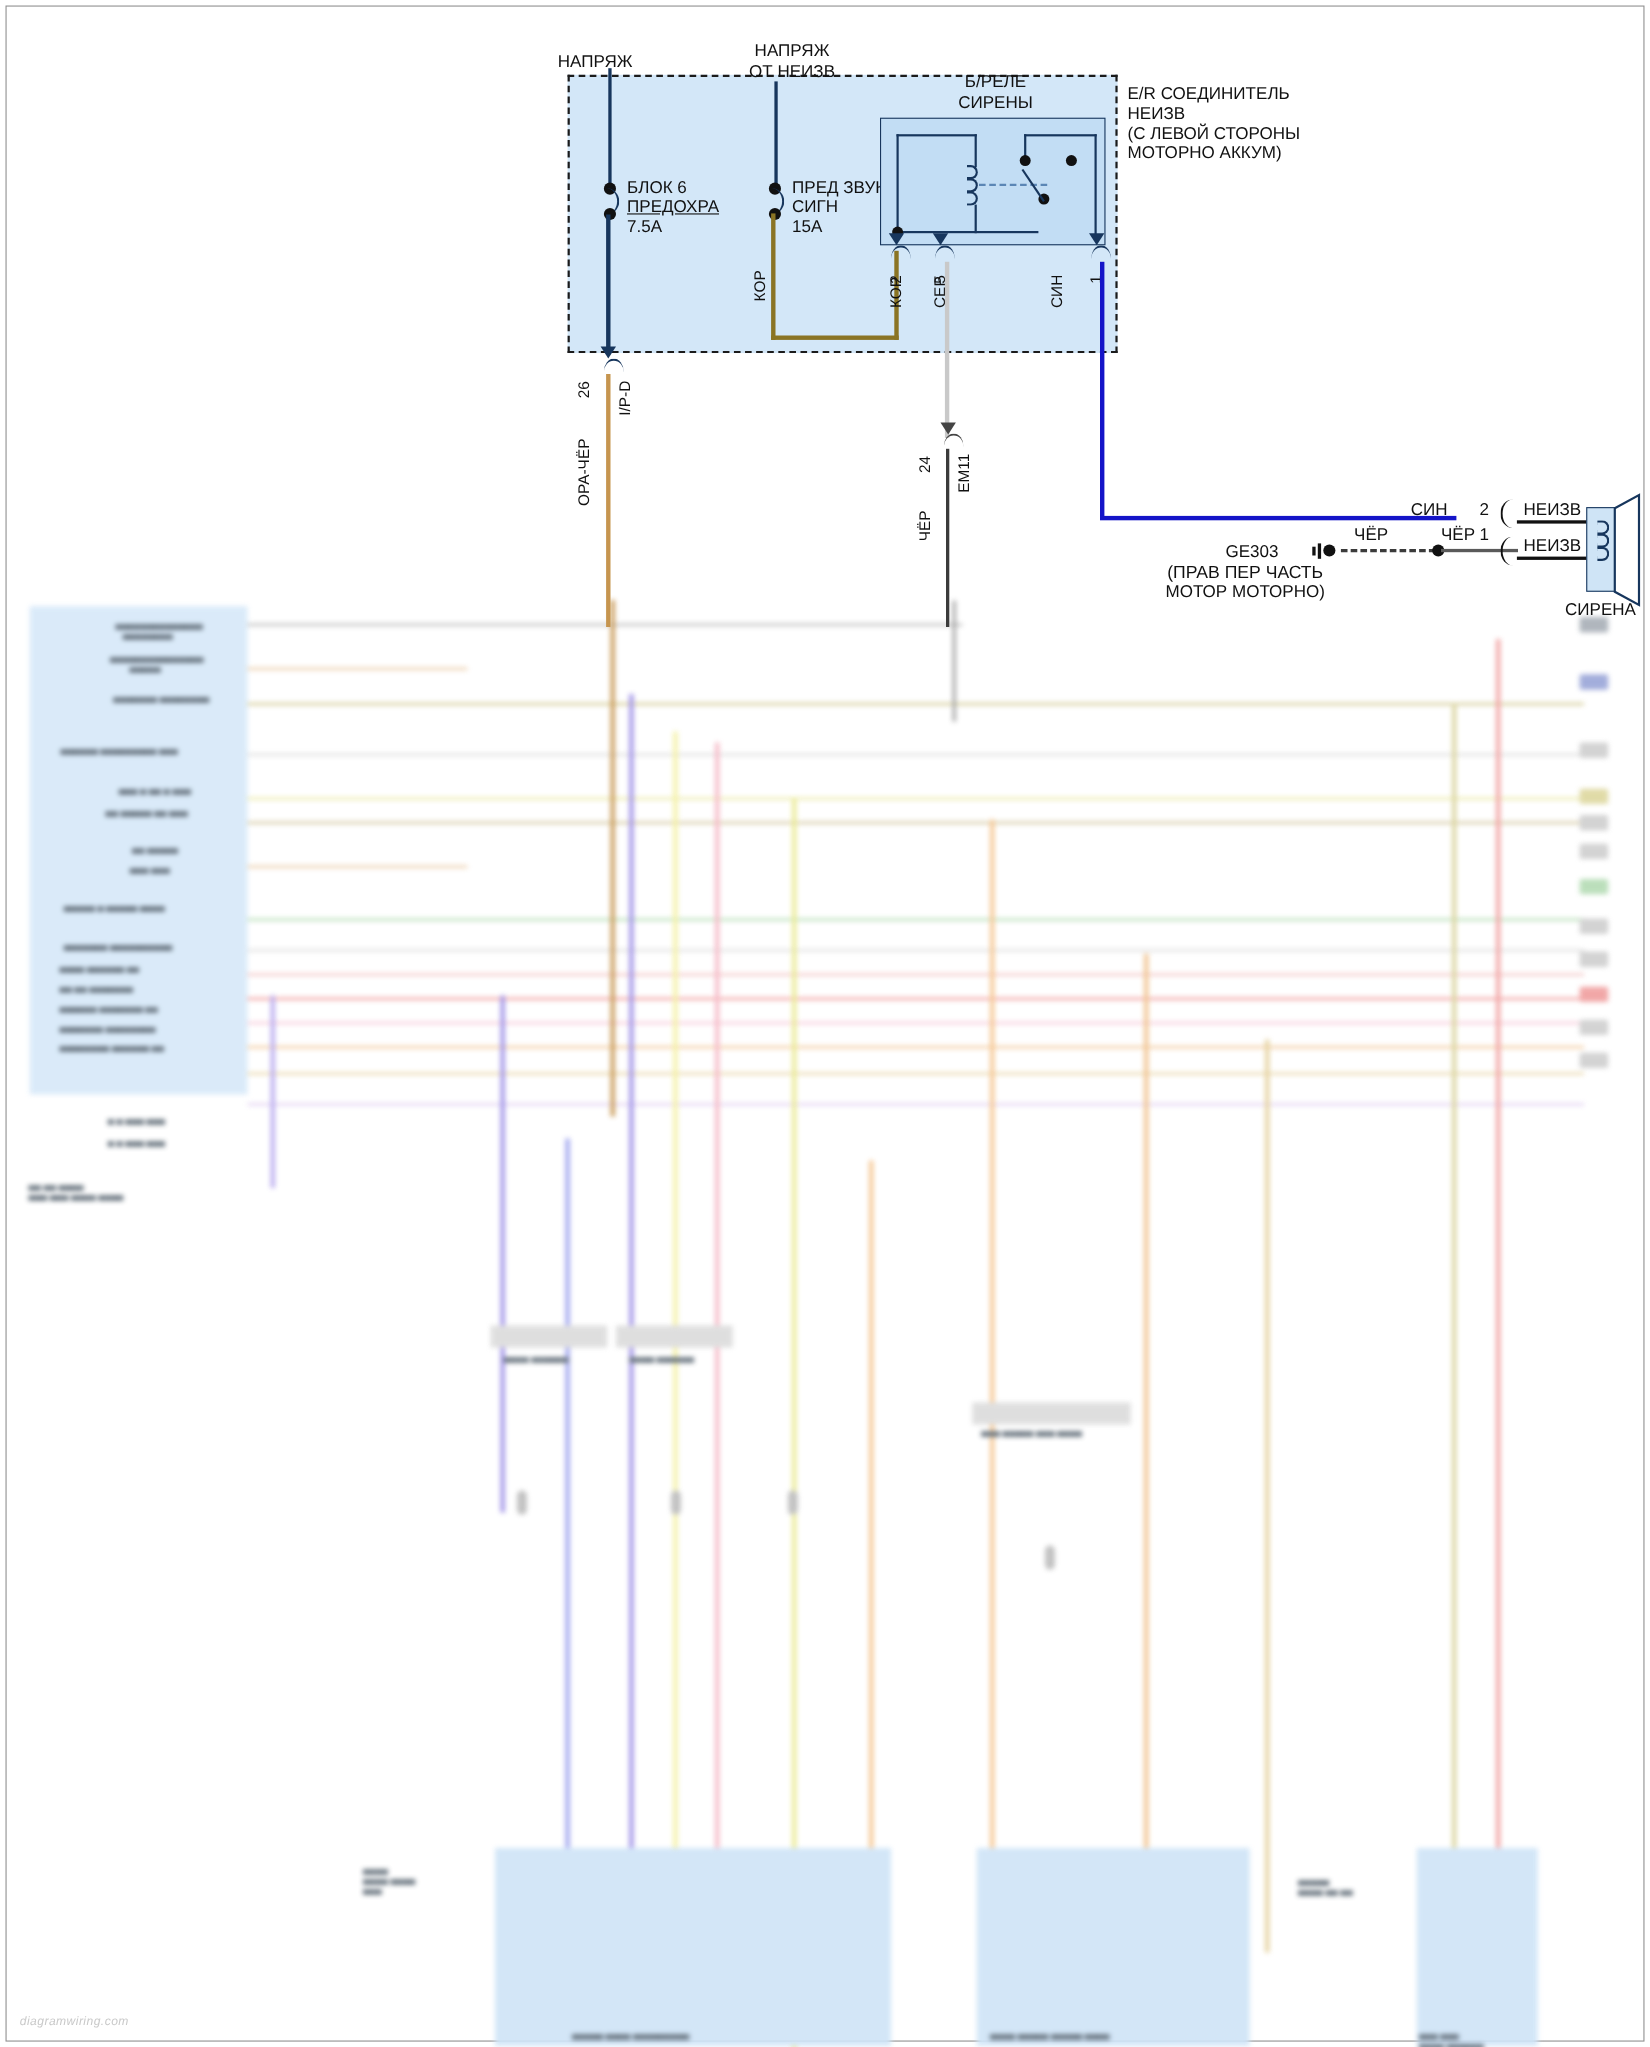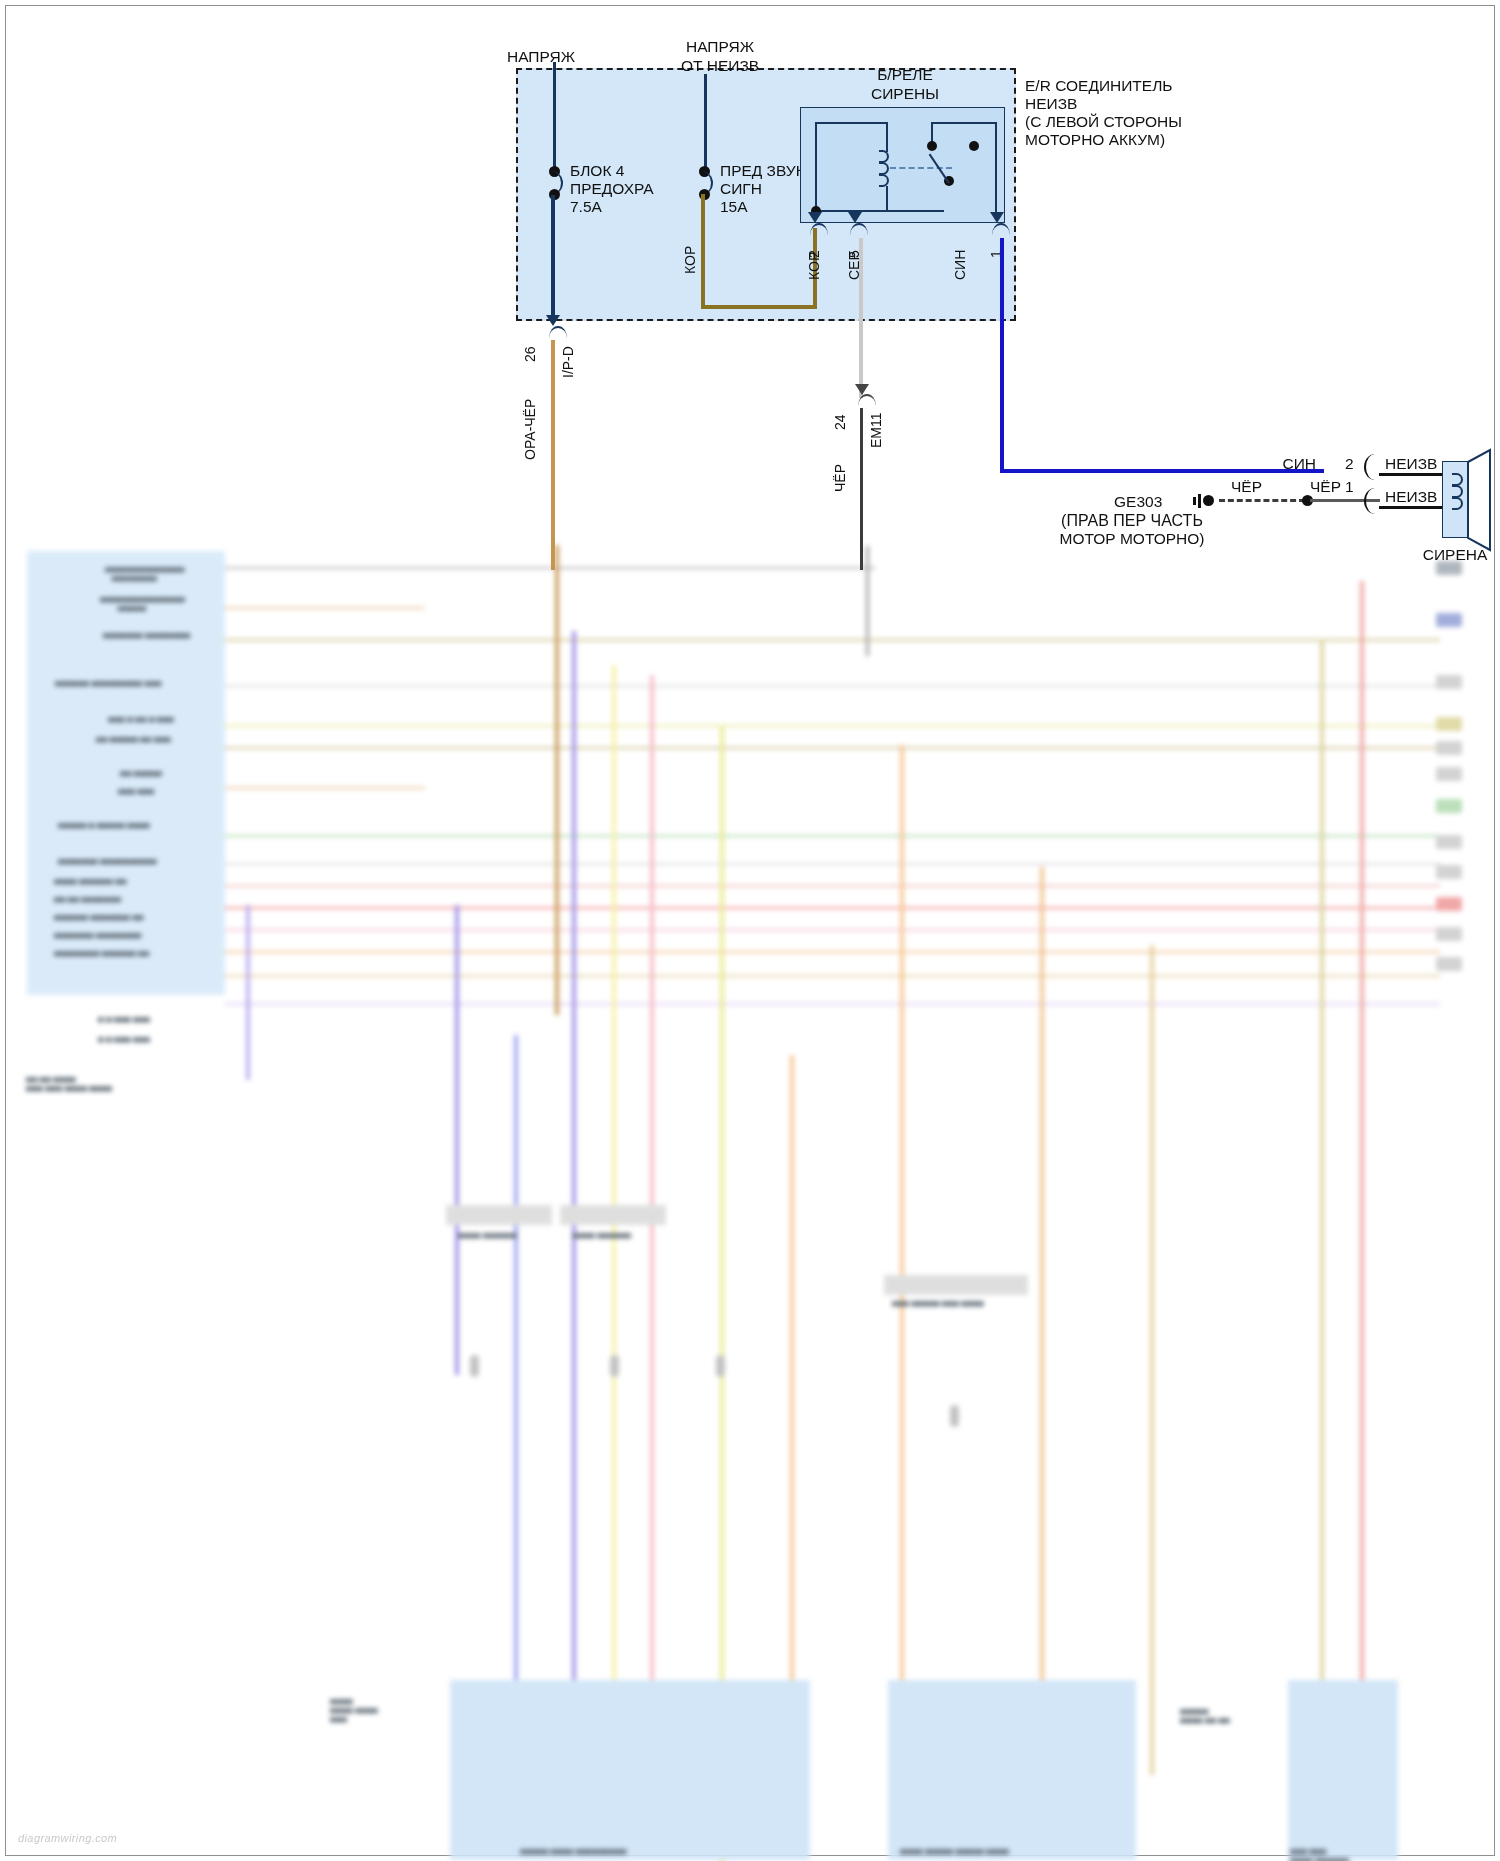--- a/index.html
+++ b/index.html
@@ -173,22 +173,22 @@
   <div class="lbl" style="left:1025px;top:77px;">E/R СОЕДИНИТЕЛЬ</div>
   <div class="lbl" style="left:1025px;top:95px;">НЕИЗВ</div>
   <div class="lbl" style="left:1025px;top:113px;text-align:right;">(С ЛЕВОЙ СТОРОНЫ</div>
   <div class="lbl" style="left:1025px;top:131px;">МОТОРНО АККУМ)</div>
 
   <div class="w wv" style="left:553px;top:62px;height:110px;background:#17365d;"></div>
   <div style="position:absolute;left:549px;top:166px;width:11px;height:11px;border-radius:50%;background:#111;"></div>
   <div style="position:absolute;left:549px;top:171px;width:14px;height:24px;
               border-right:2.4px solid #17365d;border-radius:0 14px 14px 0;box-sizing:border-box;"></div>
   <div style="position:absolute;left:549px;top:189px;width:11px;height:11px;border-radius:50%;background:#111;"></div>
-  <div class="lbl" style="left:570px;top:162px;">БЛОК 4</div>
-  <div class="lbl" style="left:570px;top:180px;">ПРЕДОХРА</div>
+  <div class="lbl" style="left:570px;top:162px;">БЛОК 6</div>
+  <div class="lbl" style="left:570px;top:180px;text-decoration:underline;">ПРЕДОХРА</div>
   <div class="lbl" style="left:570px;top:198px;">7.5A</div>
 
   <div class="w wv" style="left:551px;top:195px;width:3.6px;height:126px;background:#17365d;"></div>
 
   <div style="position:absolute;left:546px;top:315px;width:0;height:0;
               border-left:7px solid transparent;border-right:7px solid transparent;border-top:11px solid #17365d;"></div>
 
   <div style="position:absolute;left:549px;top:326px;width:18px;height:17px;
               border-top:2.2px solid #17365d;border-radius:50%/70% 70% 0 0;box-sizing:border-box;"></div>
   <div class="lbl vert" style="left:522px;top:328px;height:34px;font-size:14px;">26</div>

